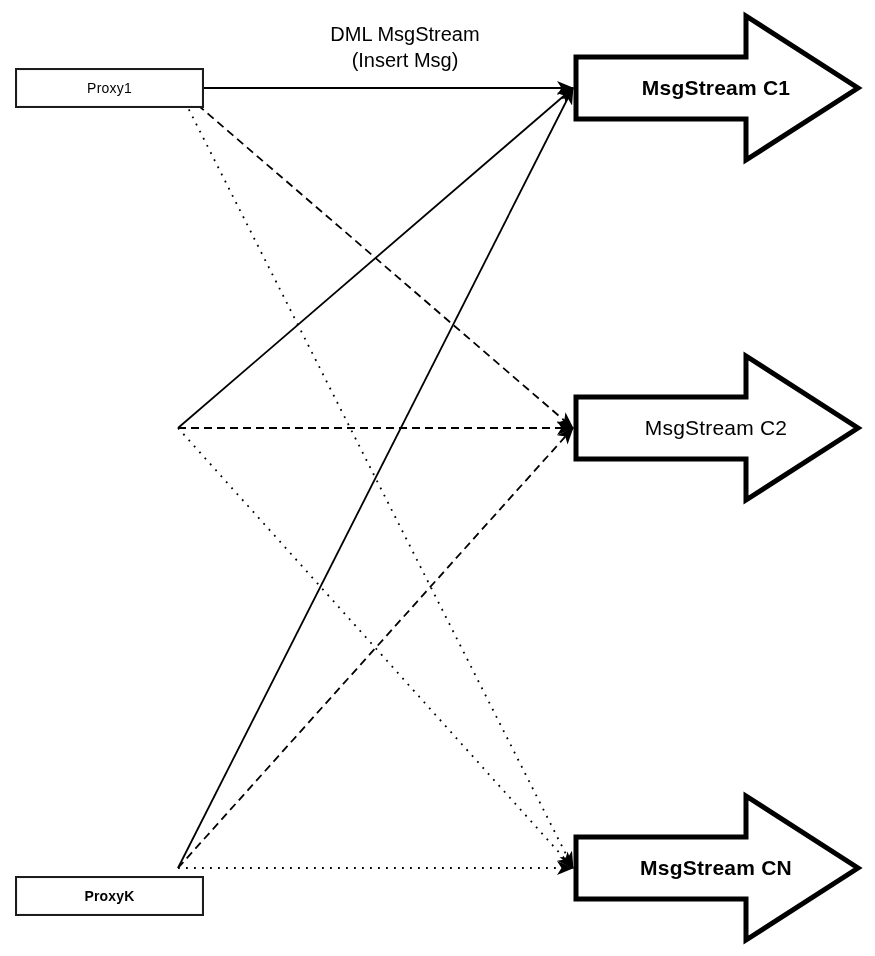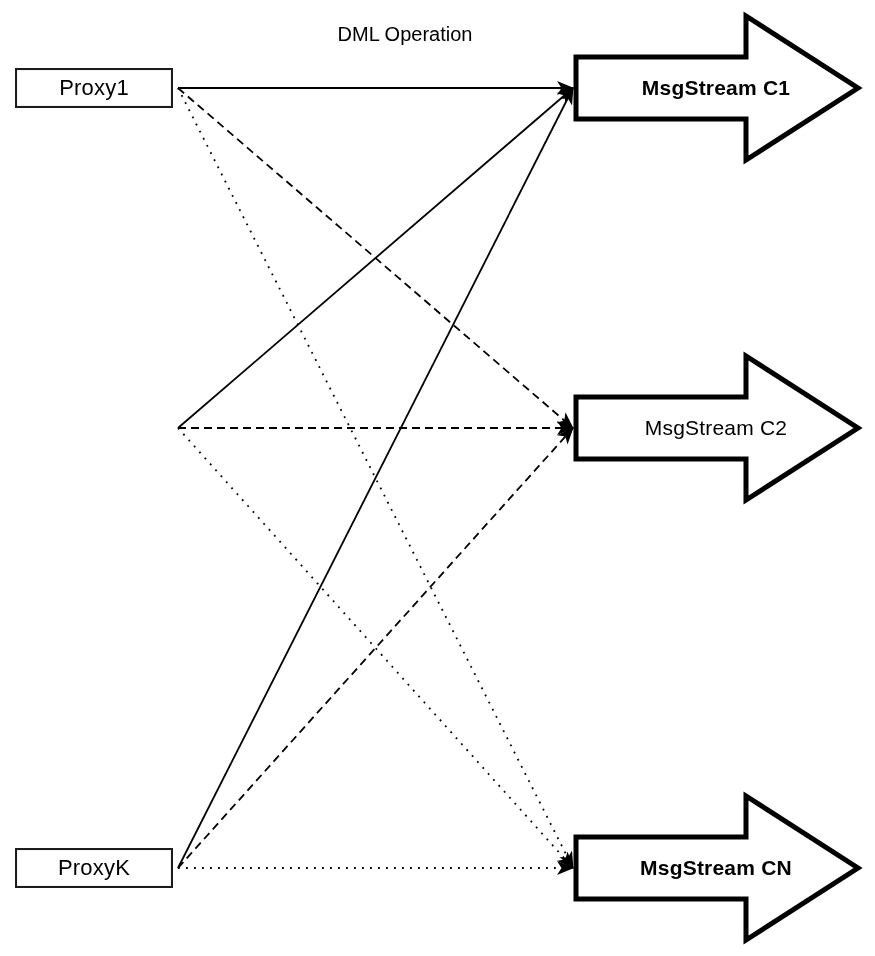--- a/index.html
+++ b/index.html
@@ -27,34 +27,34 @@
     left: 405px;
     transform: translateX(-50%);
     text-align: center;
     font-size: 20px;
     line-height: 26px;
     white-space: nowrap;
   }
   .proxy-box {
     position: absolute;
     left: 15px;
-    width: 158px;
+    width: 189px;
     height: 40px;
     background: #ffffff;
     border: 2px solid #1c1c1c;
     box-shadow: inset 0 0 0 1px #f2f2f2;
     display: flex;
     align-items: center;
     justify-content: center;
-    font-size: 22px;
+    font-size: 14px;
     letter-spacing: 0.2px;
   }
   .proxy-box.p1 { top: 68px; }
   .proxy-box.p2 { top: 408px; }
-  .proxy-box.pk { top: 848px; }
+  .proxy-box.pk { top: 876px; font-weight: bold; }
   .stream-label {
     position: absolute;
     left: 596px;
     width: 240px;
     height: 40px;
     display: flex;
     align-items: center;
     justify-content: center;
     font-size: 21px;
     letter-spacing: 0.2px;
@@ -92,21 +92,22 @@
         <line x1="178" y1="428" x2="573" y2="868" stroke="#000000" stroke-width="1.8" stroke-dasharray="1.8 6.2" marker-end="url(#conn-arrowhead)"></line>
         <line x1="178" y1="868" x2="573" y2="868" stroke="#000000" stroke-width="1.8" stroke-dasharray="1.8 6.2" marker-end="url(#conn-arrowhead)"></line>
       </g>
 
     <polygon class="block-arrow" points="576,57 746,57 746,16 858,88 746,160 746,119 576,119"></polygon>
     <polygon class="block-arrow" points="576,397 746,397 746,356 858,428 746,500 746,459 576,459"></polygon>
     <polygon class="block-arrow" points="576,837 746,837 746,796 858,868 746,940 746,899 576,899"></polygon>
   </svg>
 
   <div class="title">
-    <div>DML Operation</div>
+    <div>DML MsgStream</div>
+    <div>(Insert Msg)</div>
   </div>
 
   <div class="proxy-box p1">
     <span>Proxy1</span>
   </div>
   <div class="proxy-box pk">
     <span>ProxyK</span>
   </div>
 
   <div class="stream-label s1">MsgStream C1</div>

